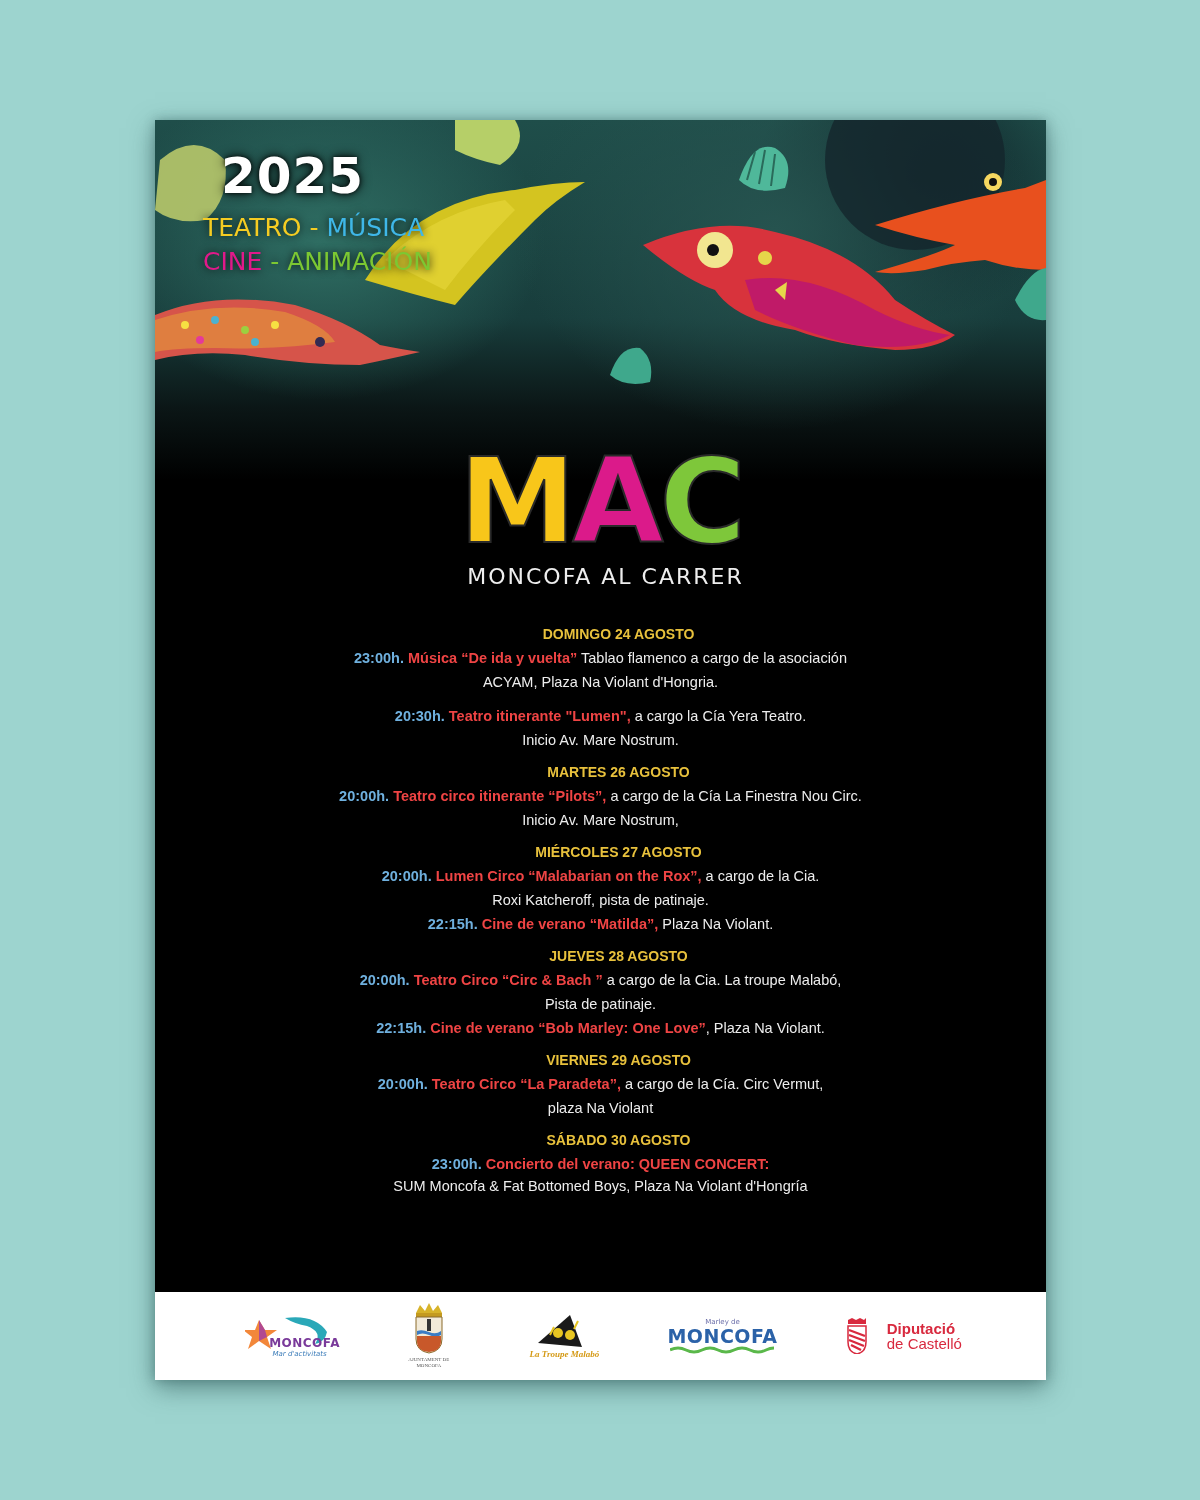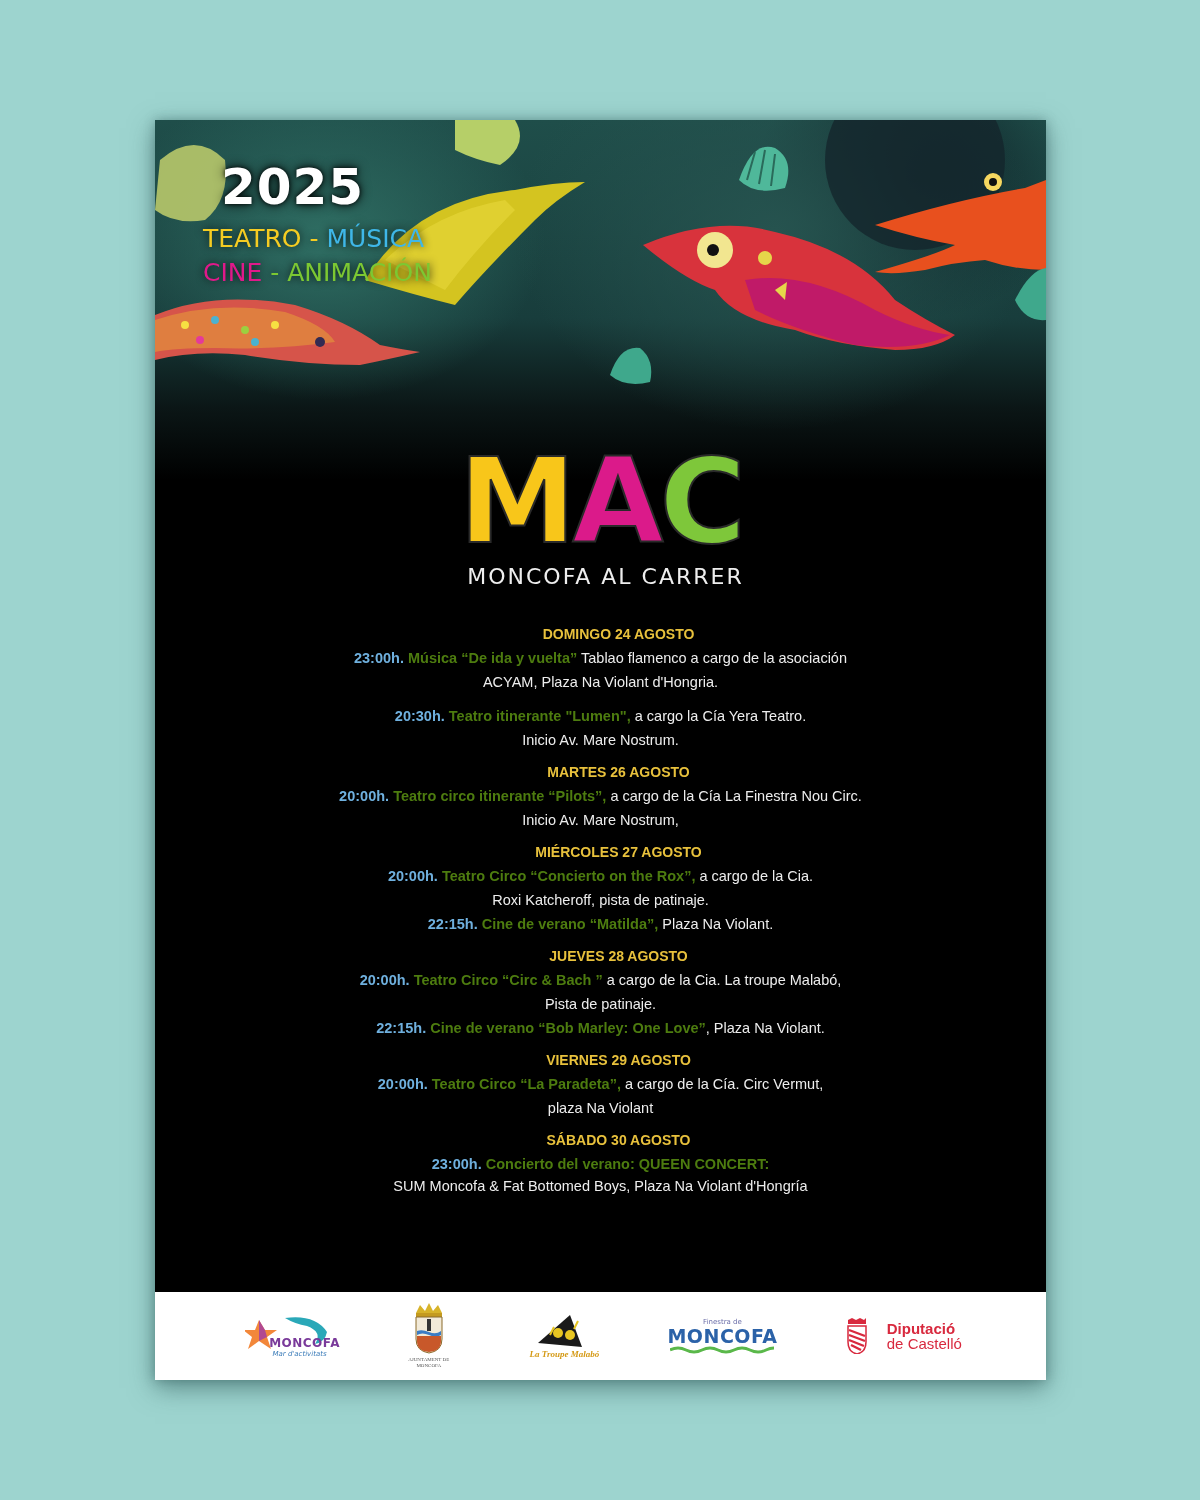--- a/index.html
+++ b/index.html
@@ -21,21 +21,21 @@
   .art {
     position: absolute; left: 0; top: 0; width: 891px; height: 360px;
     background:
       radial-gradient(ellipse 220px 160px at 170px 120px, #2f6e63 0%, rgba(47,110,99,0) 100%),
       radial-gradient(ellipse 260px 200px at 620px 110px, #26534f 0%, rgba(38,83,79,0) 100%),
       radial-gradient(ellipse 160px 140px at 760px 60px, #0e1f25 0%, rgba(14,31,37,0) 100%),
       linear-gradient(180deg, #1f4e4a 0%, #183d3c 55%, #0b1616 80%, #000 100%);
   }
   .art svg { position: absolute; left: 0; top: 0; }
   .headline {
-    position: absolute; left: 48px; top: 38px;
+    position: absolute; left: 48px; top: 27px;
     font-family: "DejaVu Sans", sans-serif;
     font-weight: bold;
   }
   .year {
     font-size: 50px; color: #ffffff; letter-spacing: 1px;
     text-shadow: 0 0 12px rgba(0,0,0,0.9), 0 0 4px rgba(0,0,0,0.9);
     margin-left: 18px;
   }
   .tagline { font-size: 25px; line-height: 38px; text-shadow: 0 0 8px rgba(0,0,0,0.9); margin-top: 4px; }
   .tagline span { font-weight: normal; }
@@ -79,21 +79,21 @@
     color: #f2f2f2;
     font-family: "Liberation Sans", sans-serif;
   }
   .day { margin-bottom: 10px; }
   .day-title {
     color: #e8c13c; font-weight: bold; font-size: 14px;
     line-height: 20px; margin-bottom: 2px; padding-left: 36px;
   }
   .line { font-size: 14.5px; line-height: 24px; color: #ededed; }
   .time { color: #6fb0de; font-weight: bold; }
-  .strong { font-weight: bold; color: #4d7c0f; text-align: center; }
+  .strong { font-weight: bold; color: #ef4444; text-align: center; }
 
   
   .footer {
     position: absolute; left: 0; top: 1172px; width: 891px; height: 88px;
     background: #ffffff;
     display: flex; align-items: center; justify-content: space-around;
     padding: 0 50px;
   }
   .sponsor { display: flex; flex-direction: column; align-items: center; justify-content: center; }
   .sp-moncofa-text { font-size: 12px; font-weight: bold; color: #7a3a9a; letter-spacing: 0.5px; }
@@ -184,21 +184,21 @@
     </div>
 
     <div class="day">
       <div class="day-title">MARTES 26 AGOSTO</div>
       <div class="line"><span class="time">20:00h.</span> <span class="strong">Teatro circo itinerante “Pilots”,</span><span> a cargo de la Cía La Finestra Nou Circ.</span></div>
       <div class="line">Inicio Av. Mare Nostrum,</div>
     </div>
 
     <div class="day">
       <div class="day-title">MIÉRCOLES 27 AGOSTO</div>
-      <div class="line"><span class="time">20:00h.</span> <span class="strong">Teatro Circo “Concierto on the Rox”,</span><span> a cargo de la Cia.</span></div>
+      <div class="line"><span class="time">20:00h.</span> <span class="strong">Lumen Circo “Malabarian on the Rox”,</span><span> a cargo de la Cia.</span></div>
       <div class="line">Roxi Katcheroff, pista de patinaje.</div>
       <div class="line"><span class="time">22:15h.</span> <span class="strong">Cine de verano “Matilda”,</span><span> Plaza Na Violant.</span></div>
     </div>
 
     <div class="day">
       <div class="day-title">JUEVES 28 AGOSTO</div>
       <div class="line"><span class="time">20:00h.</span> <span class="strong">Teatro Circo “Circ &amp; Bach ”</span><span> a cargo de la Cia. La troupe Malabó,</span></div>
       <div class="line">Pista de patinaje.</div>
       <div class="line"><span class="time">22:15h.</span> <span class="strong">Cine de verano “Bob Marley: One Love”</span><span>, Plaza Na Violant.</span></div>
     </div>
@@ -248,21 +248,21 @@
       <svg width="60" height="36" viewBox="0 0 60 36">
         <path d="M10 30 L42 2 L54 34 Z" fill="#1a1a1a"></path>
         <circle cx="30" cy="20" r="5" fill="#e8c622"></circle>
         <circle cx="42" cy="22" r="5" fill="#e8c622"></circle>
         <path d="M22 22 L26 14 M46 16 L50 8" stroke="#e8c622" stroke-width="2"></path>
       </svg>
       <div class="sp-troupe-text">La Troupe Malabó</div>
     </div>
 
     <div class="sponsor">
-      <div class="sp-platges-top">Finestra de</div>
+      <div class="sp-platges-top">Marley de</div>
       <div class="sp-platges-main">MONCOFA</div>
       <svg width="104" height="8" viewBox="0 0 104 8">
         <path d="M0 4 Q8 0 16 4 T32 4 T48 4 T64 4 T80 4 T96 4 T112 4" stroke="#5ab84a" stroke-width="3" fill="none"></path>
       </svg>
     </div>
 
     <div class="sponsor sp-dip">
       <svg width="22" height="36" viewBox="0 0 22 36">
         <path d="M2 2 L6 0 L10 2 L14 0 L18 2 L20 0 L20 6 L2 6 Z" fill="#d8293e"></path>
         <path d="M2 8 L20 8 L20 24 Q20 34 11 36 Q2 34 2 24 Z" fill="#fff" stroke="#d8293e" stroke-width="1.5"></path>

